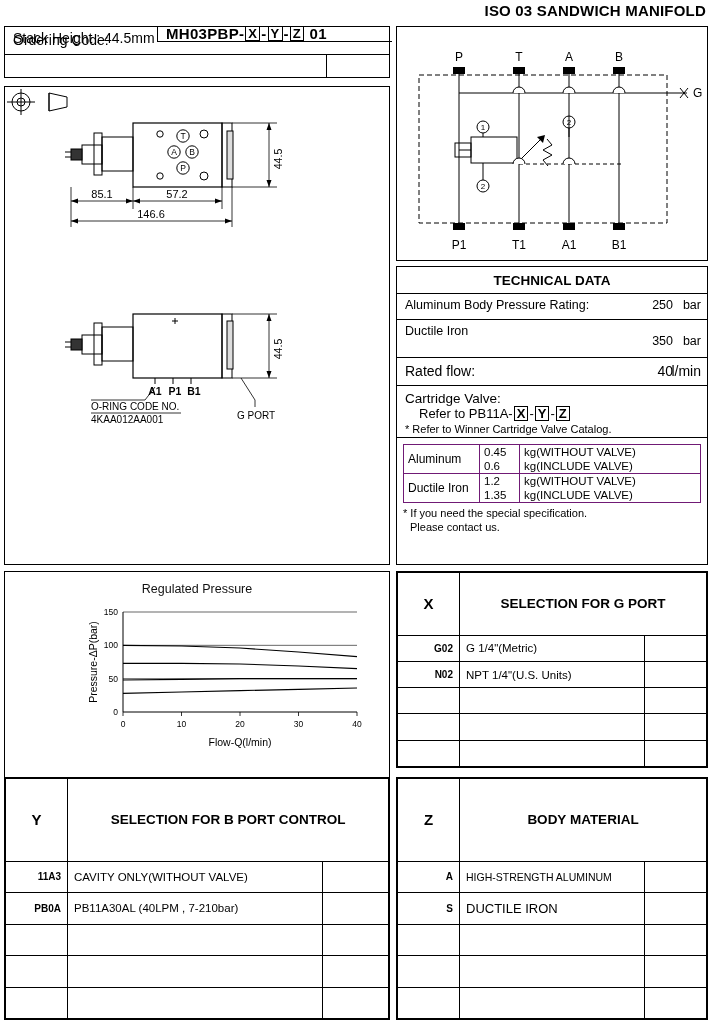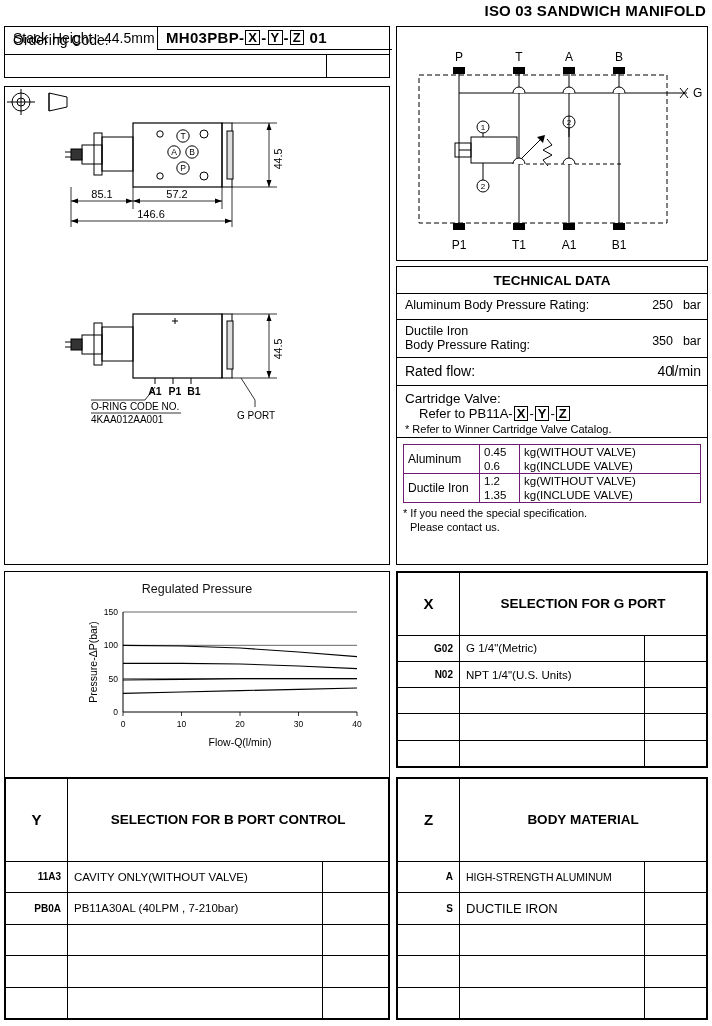--- a/index.html
+++ b/index.html
@@ -19,21 +19,21 @@
   .title-main {
     position:absolute; right:6px; top:2px;
     font-size:15px; font-weight:bold; letter-spacing:.2px;text-align:center;
   }
 
   
   #order-box { left:4px; top:26px; width:386px; height:52px; border:1px solid #000; }
   .order-row1 { position:absolute; left:0; top:0; width:100%; height:28px; border-bottom:1px solid #000; }
   .order-label { position:absolute; left:8px; top:5px; font-size:14px; }
   .order-code-cell {
-    position:absolute; left:152px; top:-1px; width:235px; height:24px;
+    position:absolute; left:152px; top:-1px; width:235px; height:16px;
     border-left:1px solid #000; border-bottom:1px solid #000;
     display:flex; align-items:center; padding-left:8px;
     font-size:15px; font-weight:bold; letter-spacing:.3px;
   }
   .order-code-cell .dash { font-weight:bold; }
   .boxed-ltr {
     display:inline-block; border:1px solid #000; padding:0 2px; margin:0 1px;
     font-weight:bold; line-height:13px; font-size:13px;
   }
   .stack-row { position:absolute; left:0; top:28px; width:322px; height:23px; border-right:1px solid #000; }
@@ -313,21 +313,20 @@
     <div class="tech-title">TECHNICAL DATA</div>
 
     <div class="tech-row" style="height:26px;">
       <span>Aluminum Body Pressure Rating:</span>
       <span class="val">250</span>
       <span class="unit">bar</span>
     </div>
 
     <div class="tech-row" style="height:38px;">
       <div>Ductile Iron</div>
-      <div>Body Pressure Rating:</div>
       <span class="val" style="top:14px;">350</span>
       <span class="unit" style="top:14px;">bar</span>
     </div>
 
     <div class="tech-row tech-flow" style="height:28px;padding-top:5px;">
       <span>Rated flow:</span>
       <span class="val" style="top:5px;">40</span>
       <span class="unit" style="top:5px;">l/min</span>
     </div>
 

